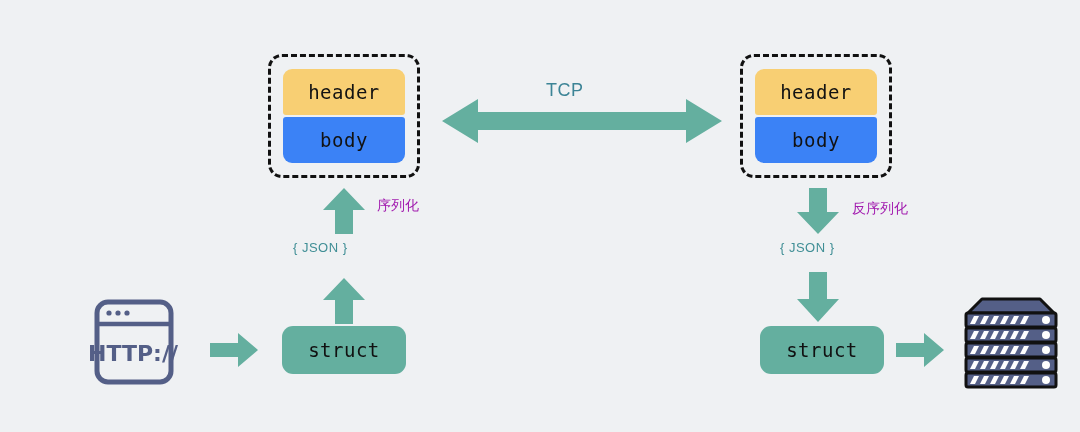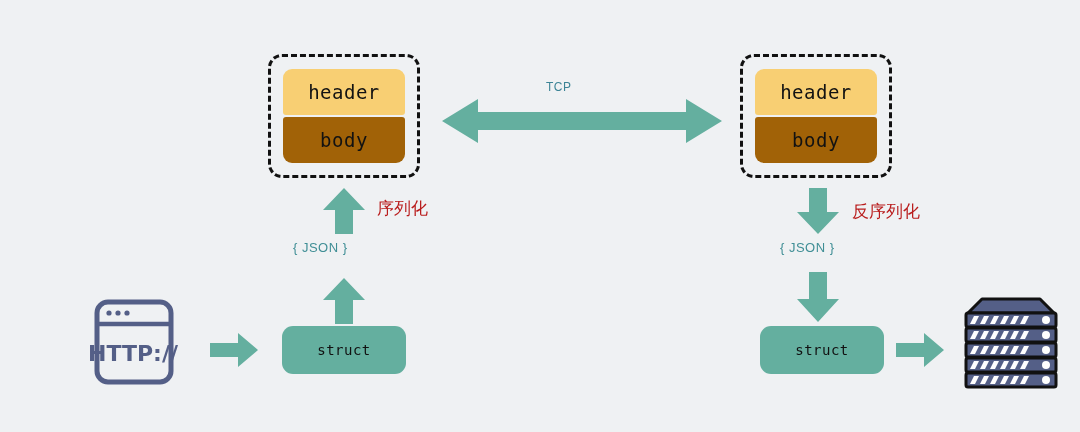--- a/index.html
+++ b/index.html
@@ -41,54 +41,54 @@
     font-family: "DejaVu Sans Mono", "Liberation Mono", monospace;
     font-size: 19px;
     color: #121212;
     letter-spacing: 0.5px;
   }
   .pkt-header {
     background: #f8cf73;
     border-radius: 9px 9px 3px 3px;
   }
   .pkt-body {
-    background: #a16207;
+    background: #3b82f6;
     border-radius: 3px 3px 9px 9px;
     margin-top: 2px;
   }
 
   
   .struct-box {
     background: #64af9f;
     border-radius: 11px;
     display: flex;
     align-items: center;
     justify-content: center;
     font-family: "DejaVu Sans Mono", "Liberation Mono", monospace;
-    font-size: 14px;
+    font-size: 19px;
     color: #111111;
     letter-spacing: 0.5px;
   }
 
   
   .lbl {
-    color: #b91c1c;
-    font-size: 17px;
+    color: #a21caf;
+    font-size: 14px;
     white-space: nowrap;
     font-family: "Liberation Sans", sans-serif;
   }
   .lbl-json {
     color: #3f8e95;
     font-size: 13px;
     white-space: nowrap;
     letter-spacing: 0.5px;
   }
   .lbl-tcp {
     color: #3c8496;
-    font-size: 12px;
+    font-size: 18px;
     white-space: nowrap;
     letter-spacing: 0.5px;
   }
 
   svg { display: block; overflow: visible; }
 </style>
 </head>
 <body>
 
 <div id="canvas">

